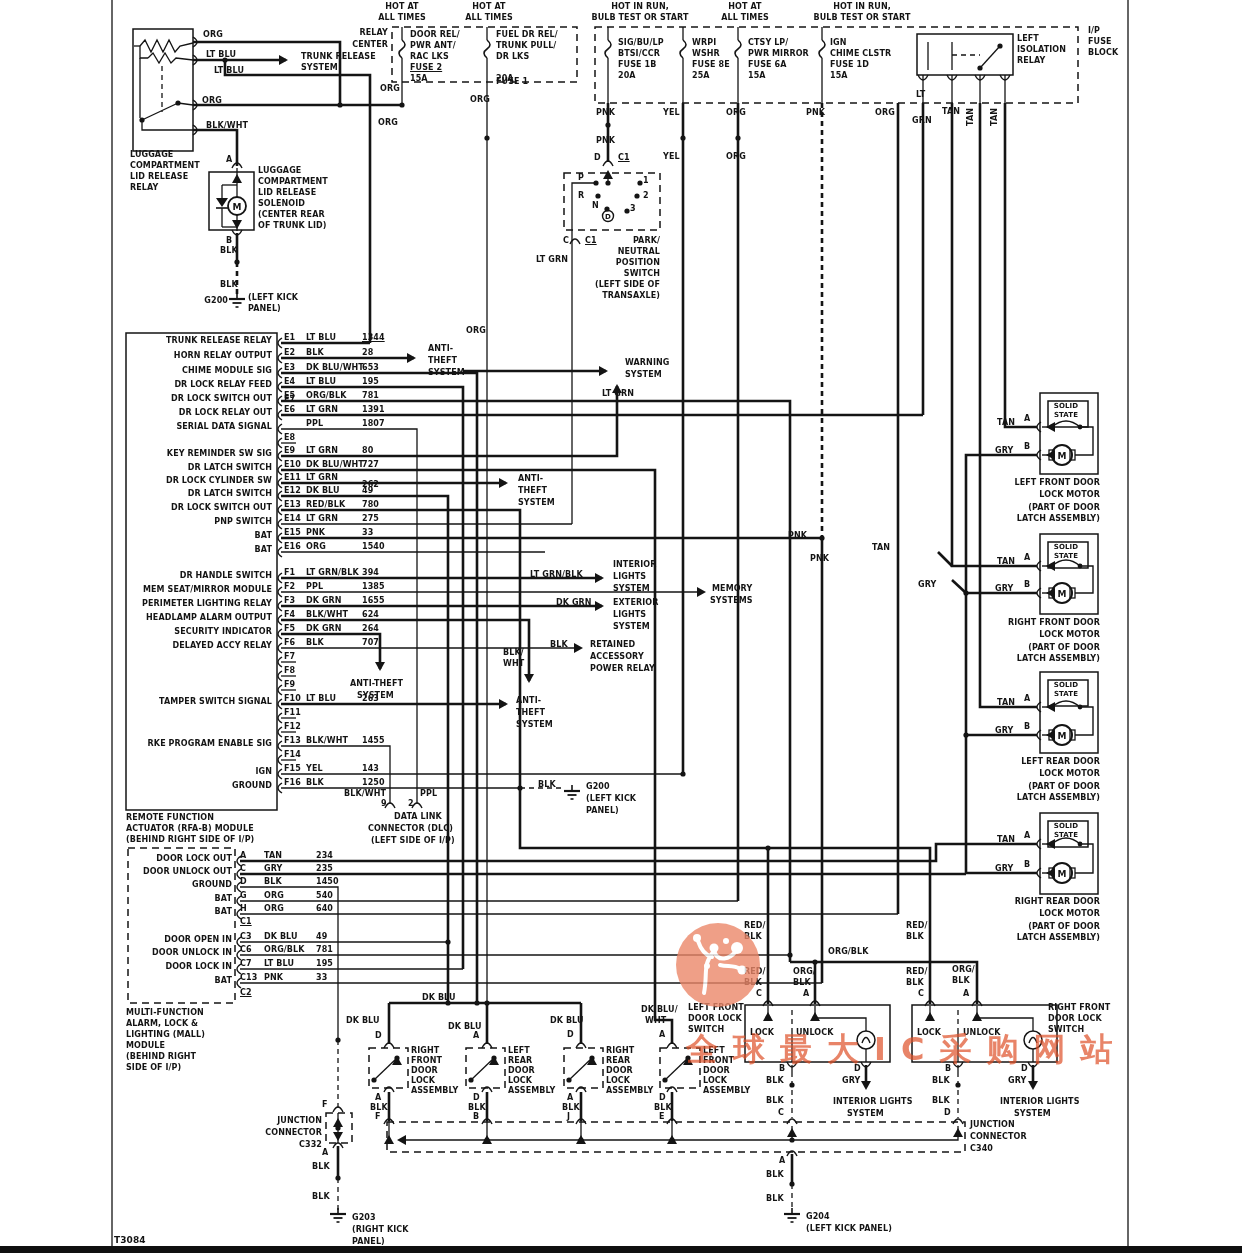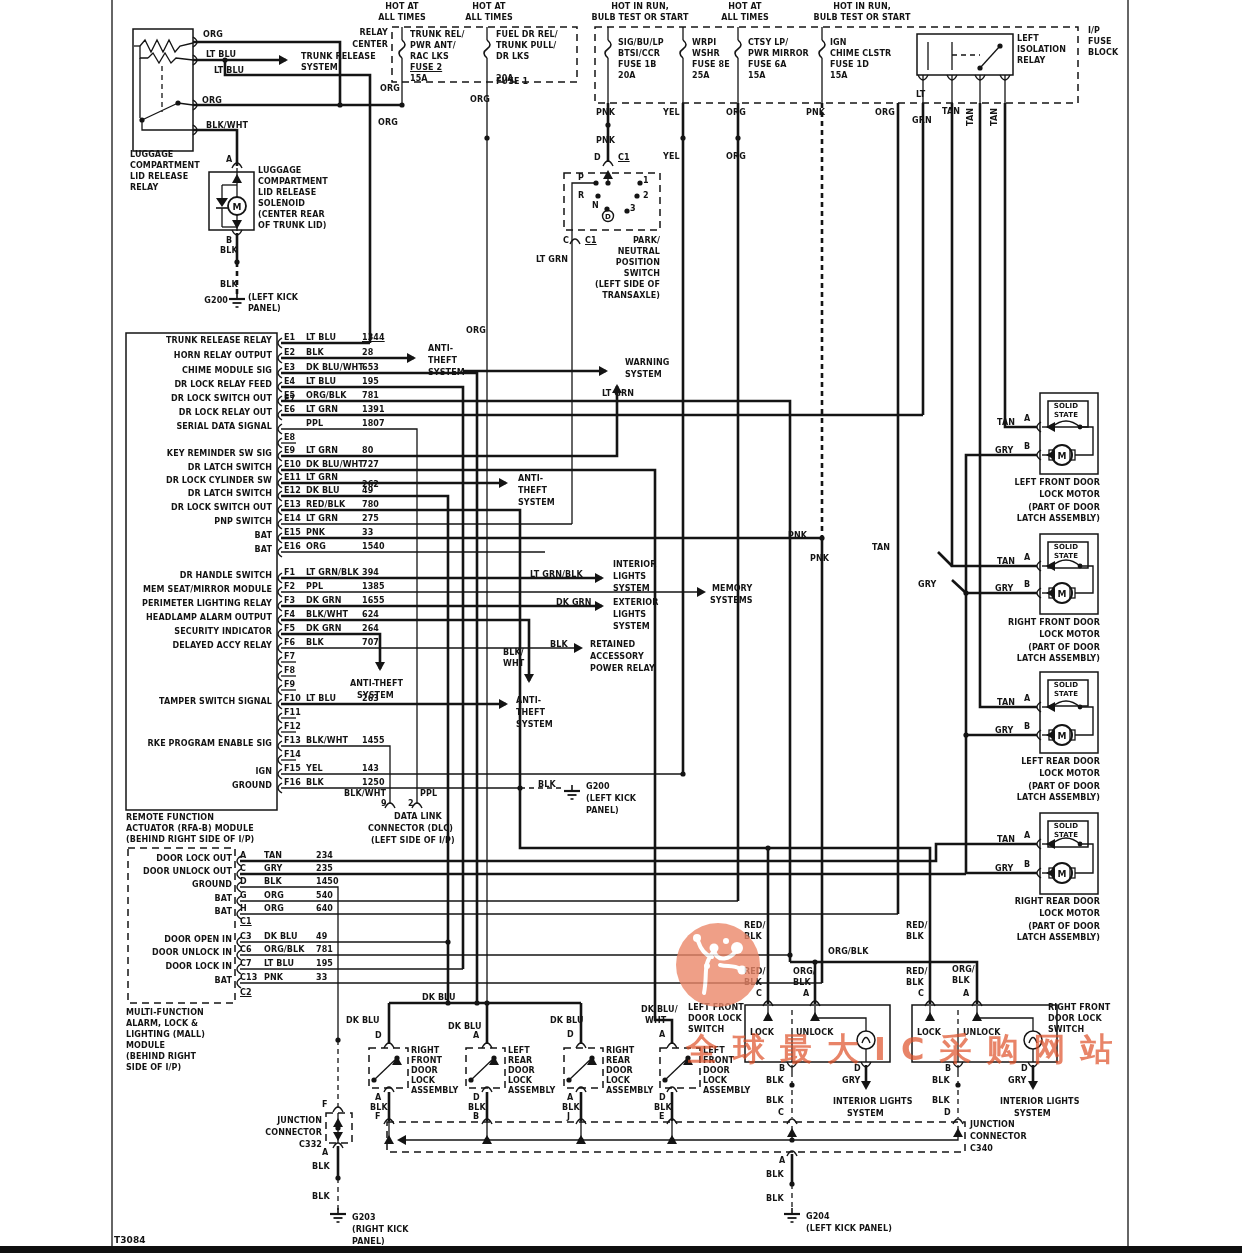--- a/index.html
+++ b/index.html
@@ -487,21 +487,21 @@
       <div class="lb" style="left: 220px; top: 280px;">BLK</div>
       <div class="lb r" style="left: 228px; top: 296px;">G200</div>
       <div class="lb" style="left: 248px; top: 293px;">(LEFT KICK</div>
       <div class="lb" style="left: 248px; top: 304px;">PANEL)</div>
       <div class="lb c" style="left: 402px; top: 2px;">HOT AT</div>
       <div class="lb c" style="left: 402px; top: 13px;">ALL TIMES</div>
       <div class="lb c" style="left: 489px; top: 2px;">HOT AT</div>
       <div class="lb c" style="left: 489px; top: 13px;">ALL TIMES</div>
       <div class="lb r" style="left: 388px; top: 28px;">RELAY</div>
       <div class="lb r" style="left: 388px; top: 40px;">CENTER</div>
-      <div class="lb" style="left: 410px; top: 30px;">TRUNK REL/</div>
+      <div class="lb" style="left: 410px; top: 30px;">DOOR REL/</div>
       <div class="lb" style="left: 410px; top: 41px;">PWR ANT/</div>
       <div class="lb" style="left: 410px; top: 52px;">RAC LKS</div>
       <div class="lb" style="left: 410px; top: 63px; text-decoration: underline;">FUSE 2</div>
       <div class="lb" style="left: 410px; top: 74px;">15A</div>
       <div class="lb" style="left: 496px; top: 30px;">FUEL DR REL/</div>
       <div class="lb" style="left: 496px; top: 41px;">TRUNK PULL/</div>
       <div class="lb" style="left: 496px; top: 52px;">DR LKS</div>
       <div class="lb" style="left: 496px; top: 63px; margin-top: 14px;">FUSE 1</div>
       <div class="lb" style="left: 496px; top: 74px;">20A</div>
       <div class="lb" style="left: 380px; top: 84px;">ORG</div>

